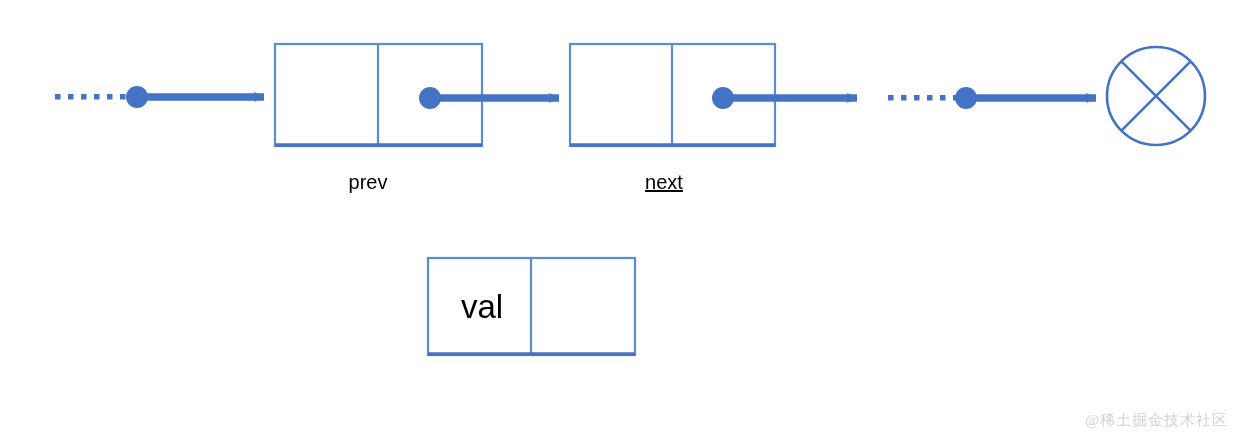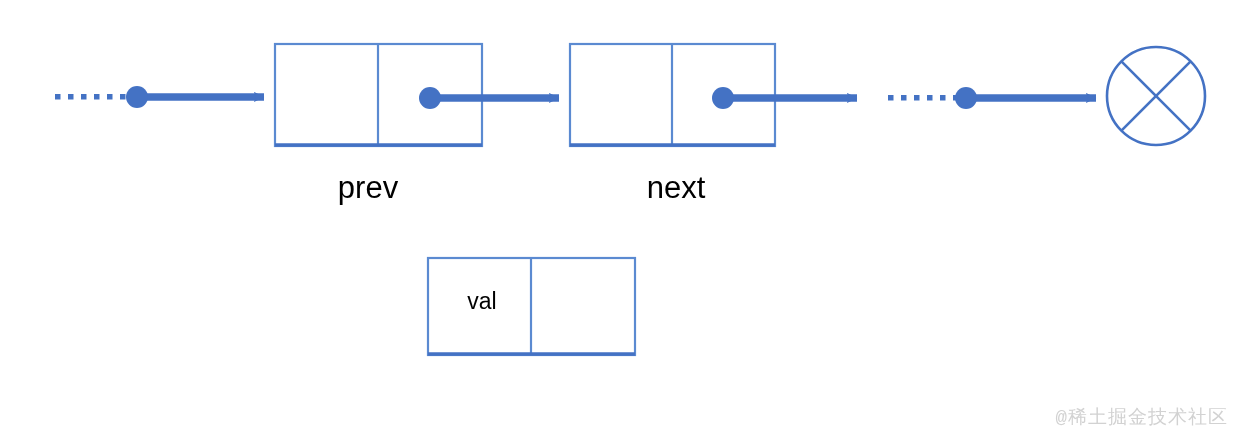--- a/index.html
+++ b/index.html
@@ -21,48 +21,48 @@
     position: absolute;
     left: 0;
     top: 0;
     width: 1242px;
     height: 440px;
     display: block;
   }
   .node-label {
     position: absolute;
     font-family: "Liberation Sans", sans-serif;
-    font-size: 31px;
+    font-size: 20px;
     color: #000000;
     text-align: center;
     white-space: nowrap;
     line-height: 1;
   }
   .cell-text {
     position: absolute;
     font-family: "Liberation Sans", sans-serif;
-    font-size: 23px;
+    font-size: 33px;
     color: #000000;
     text-align: center;
     white-space: nowrap;
     line-height: 1;
   }
   .watermark {
     position: absolute;
     right: 14px;
     bottom: 10px;
-    font-family: Liberation Mono, monospace;
-    font-size: 19px;
+    font-family: Liberation Serif, serif;
+    font-size: 15px;
     color: #d2d2d2;
     letter-spacing: 1px;
     white-space: nowrap;
     user-select: none;
   }
   .label-prev { left: 268px; top: 172px; width: 200px; }
-  .label-next { left: 576px; top: 172px; width: 200px; }
+  .label-next { left: 564px; top: 172px; width: 200px; text-decoration: underline; }
   .label-cur  { left: 432px; top: 383px; width: 200px; }
   .text-val   { left: 432px; top: 290px; width: 100px; }
 </style>
 </head>
 <body>
 
 <div id="canvas">
 
   <svg id="diagram-svg" viewBox="0 0 1242 440">
     <defs>

